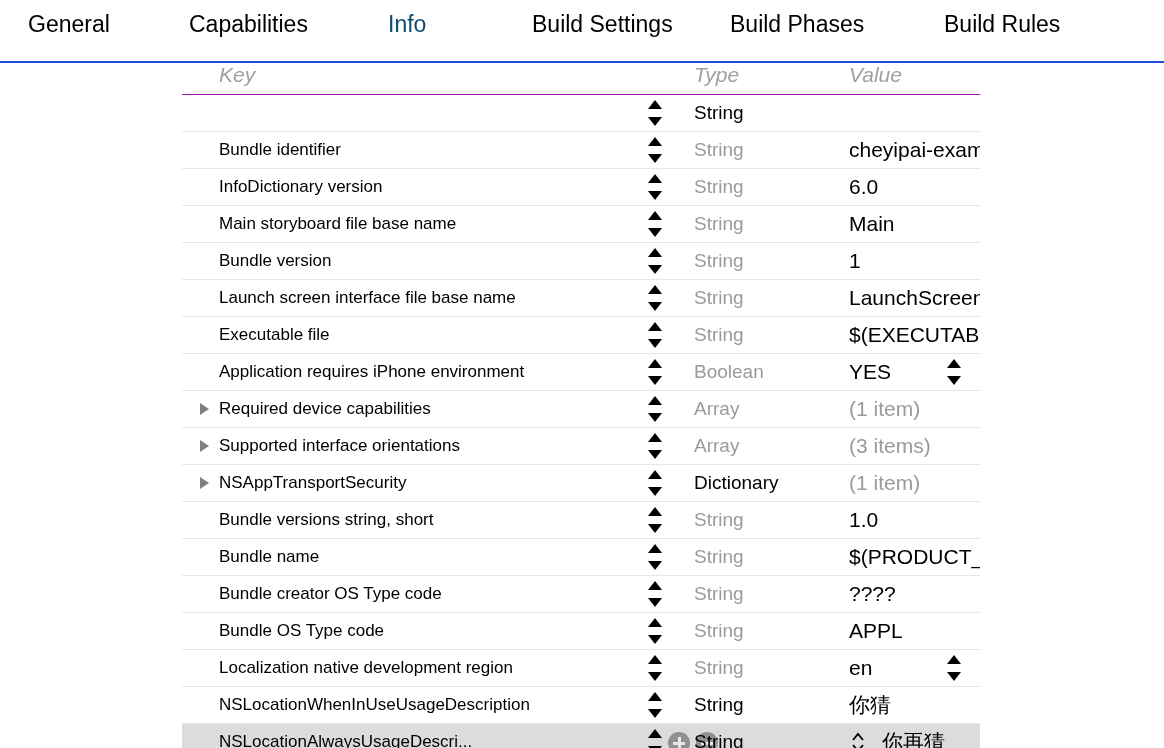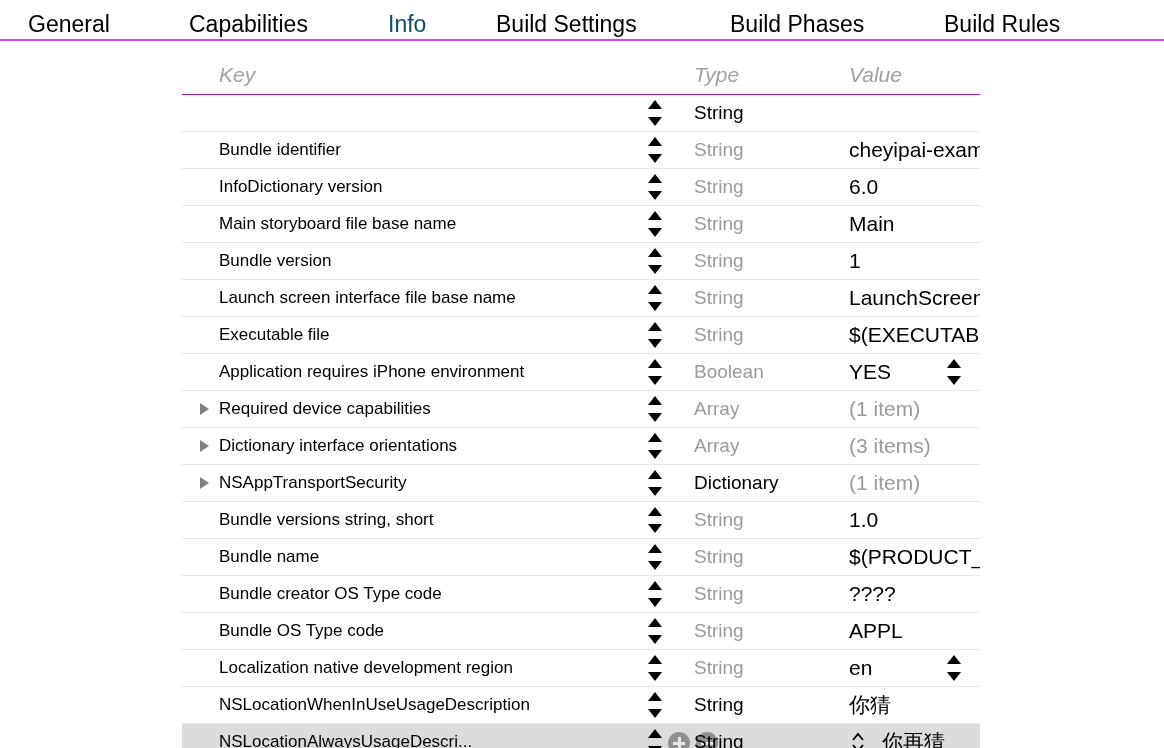--- a/index.html
+++ b/index.html
@@ -14,23 +14,23 @@
     color: #000000;
     overflow: hidden;
     position: relative;
   }
 
   
   #tab-bar {
     position: absolute;
     left: 0; top: 0;
     width: 1164px;
-    height: 41px;
+    height: 63px;
     background: #ffffff;
-    border-bottom: 2px solid #d946ef;
+    border-bottom: 2px solid #1d4ed8;
     box-sizing: border-box;
   }
   .tab-item {
     position: absolute;
     top: 10px;
     font-size: 23px;
     line-height: 28px;
     color: #000000;
     white-space: nowrap;
     cursor: default;
@@ -204,21 +204,21 @@
   }
   .value-chevron svg { display: block; }
 </style>
 </head>
 <body>
 
 <div id="tab-bar">
     <div class="tab-item" style="left: 28px;">General</div>
     <div class="tab-item" style="left: 189px;">Capabilities</div>
     <div class="tab-item active" style="left: 388px;">Info</div>
-    <div class="tab-item" style="left: 496px; text-align: center;">Build Settings</div>
+    <div class="tab-item" style="left: 532px; text-align: center;">Build Settings</div>
     <div class="tab-item" style="left: 730px;">Build Phases</div>
     <div class="tab-item" style="left: 944px;">Build Rules</div>
   </div>
 
 <div id="plist-table">
   <div id="table-header">
     <div class="col-head" id="head-key">Key</div>
     <div class="col-head" id="head-type">Type</div>
     <div class="col-head" id="head-value">Value</div>
   </div>
@@ -304,21 +304,21 @@
         <div class="cell-key">Required device capabilities</div>
         <div class="key-stepper">
           <span class="up"></span>
           <span class="down"></span>
         </div>
         <div class="cell-type dim">Array</div>
         <div class="cell-value dim">(1 item)</div>
       </div>
       <div class="plist-row">
         <div class="disclosure-icon"></div>
-        <div class="cell-key">Dictionary interface orientations</div>
+        <div class="cell-key">Supported interface orientations</div>
         <div class="key-stepper">
           <span class="up"></span>
           <span class="down"></span>
         </div>
         <div class="cell-type dim">Array</div>
         <div class="cell-value dim">(3 items)</div>
       </div>
       <div class="plist-row">
         <div class="disclosure-icon"></div>
         <div class="cell-key">NSAppTransportSecurity</div>

